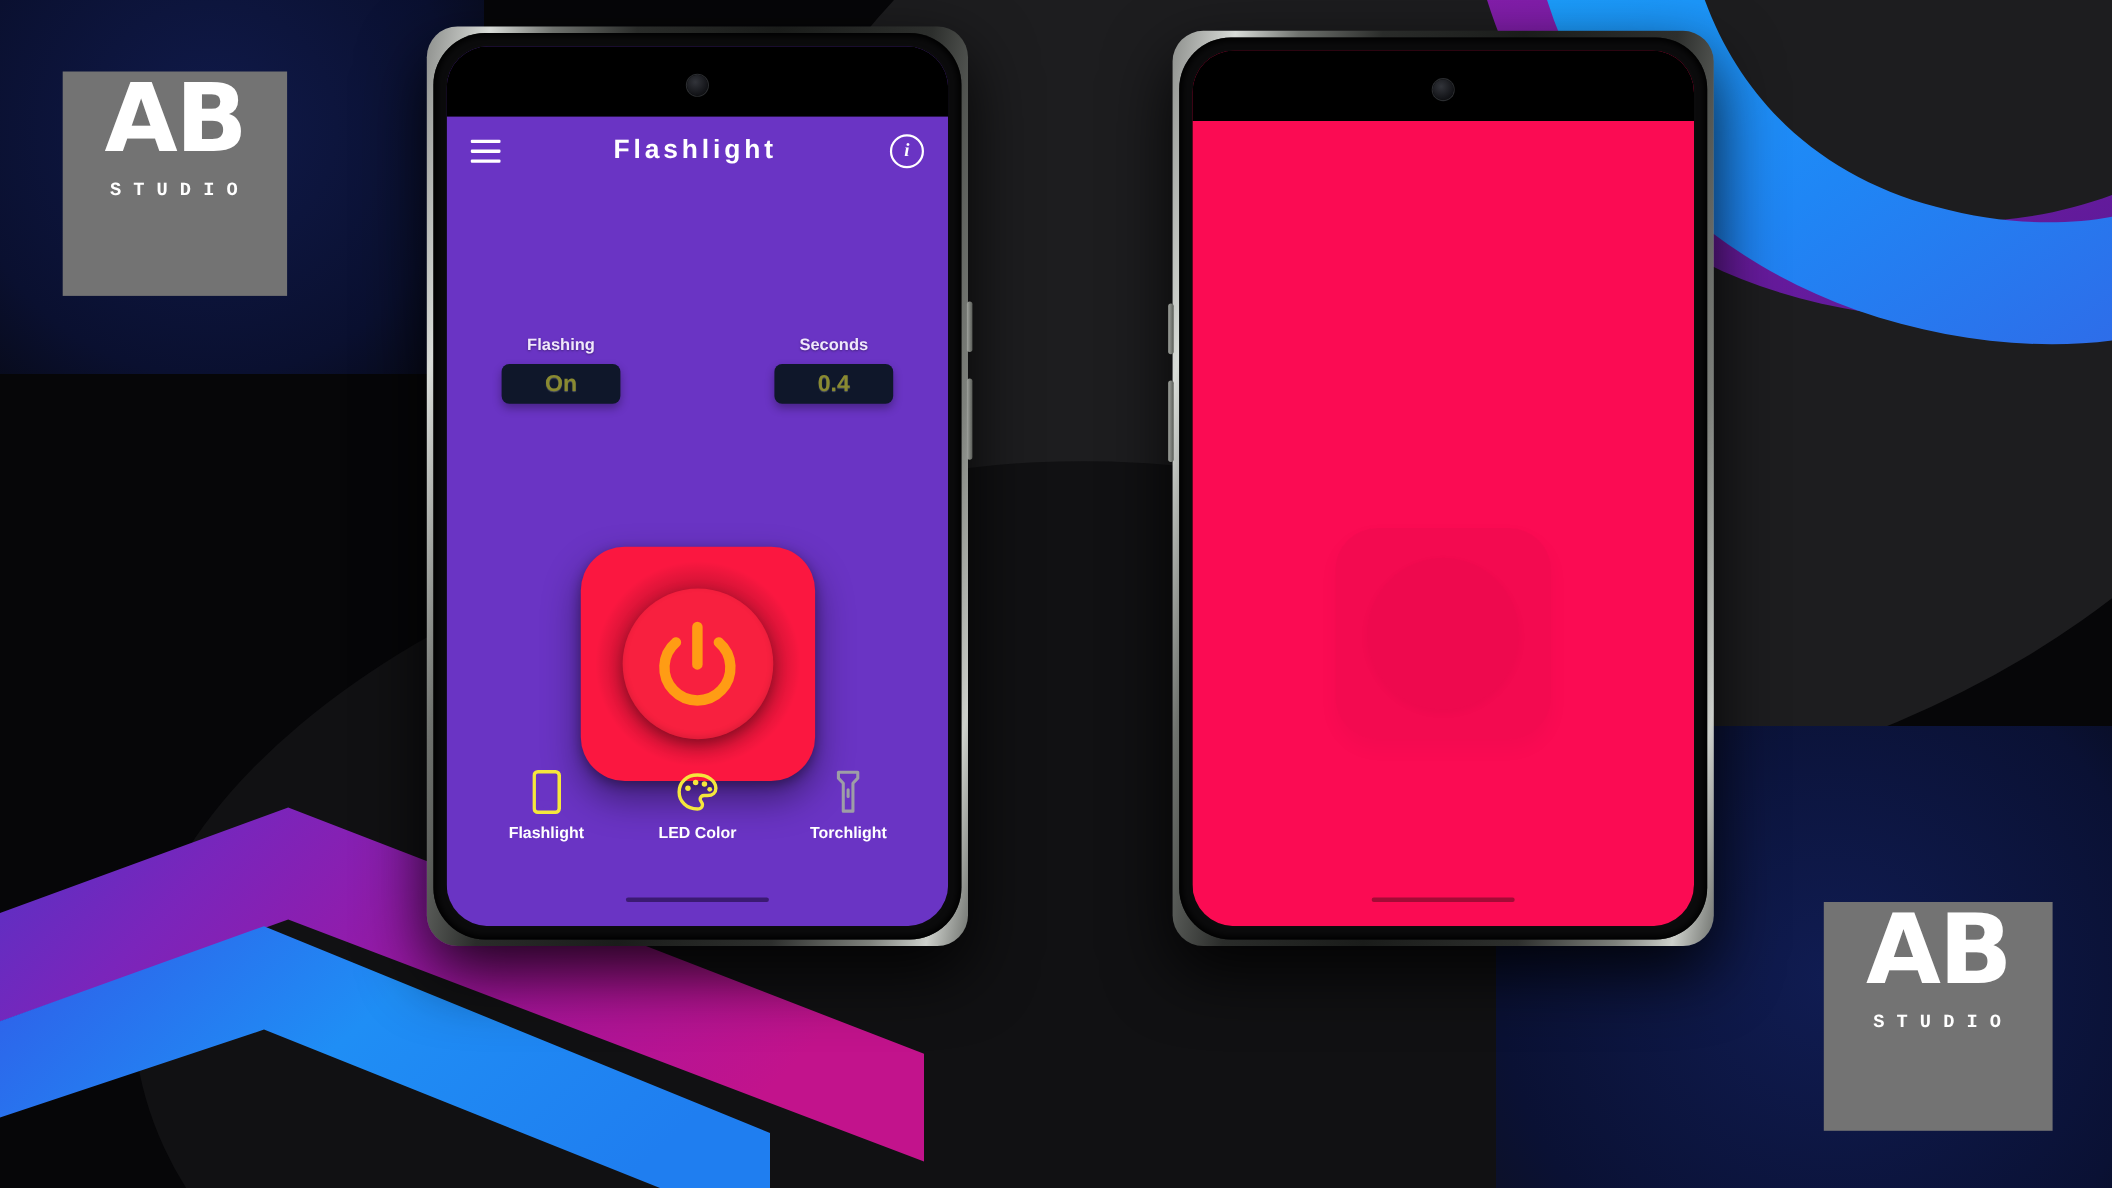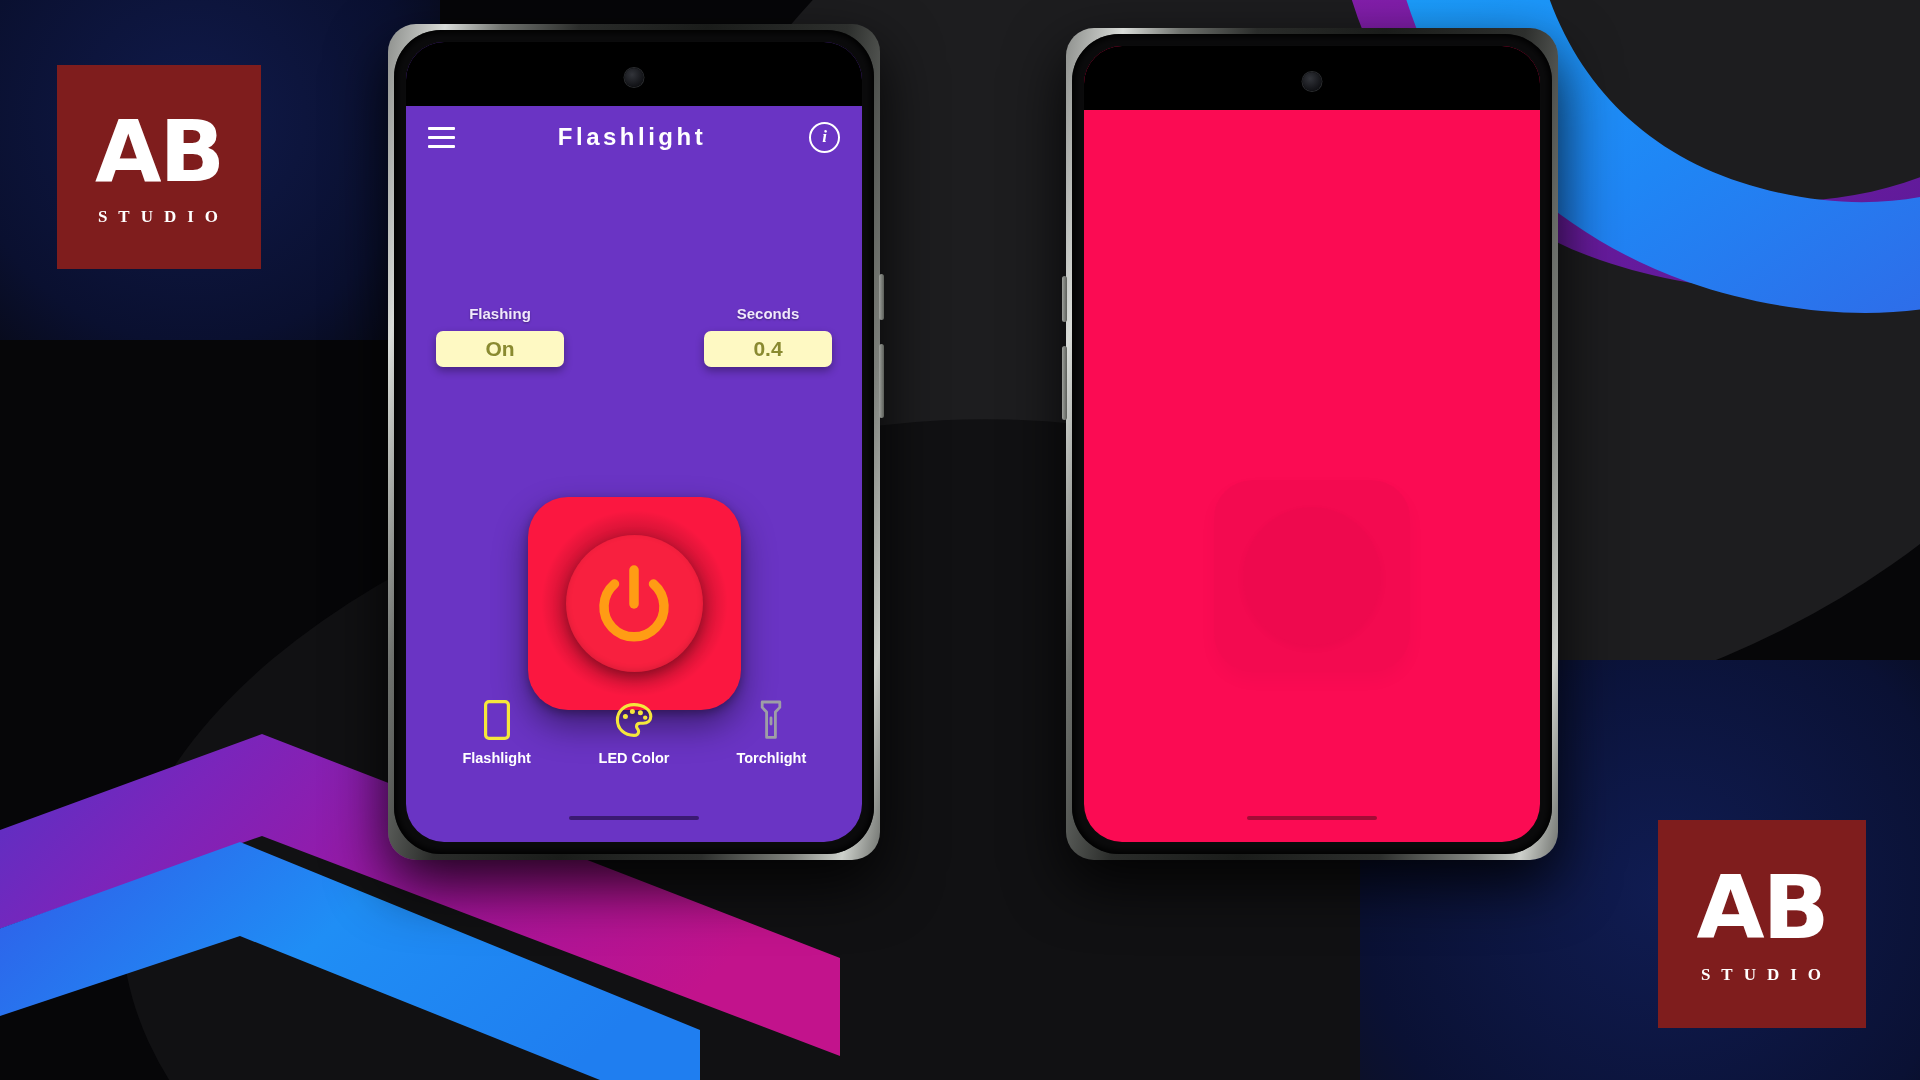--- a/index.html
+++ b/index.html
@@ -28,31 +28,31 @@
     position:absolute;right:-200px;bottom:-240px;width:760px;height:660px;
     background:radial-gradient(circle at 40% 35%, #101c52 0%, #0a1134 48%, rgba(4,6,18,0) 78%);
   }
 
   
   .ribbon-tr{position:absolute;right:-40px;top:-70px;width:720px;height:420px;}
   .ribbon-bl{position:absolute;left:-60px;bottom:-40px;width:900px;height:420px;}
 
   
   .logo-box{
-    position:absolute;background:#7f1d1d;display:flex;flex-direction:column;
-    align-items:center;justify-content:center;
+    position:absolute;background:#737373;display:flex;flex-direction:column;
+    align-items:center;
   }
   .logo-tl{left:57px;top:65px;width:204px;height:204px;}
   .logo-br{right:54px;bottom:52px;width:208px;height:208px;}
   .logo-ab{
     position:relative;color:#fff;font-weight:bold;letter-spacing:-2px;
     font-family:"DejaVu Sans",sans-serif;line-height:1;
   }
   .logo-studio{
-    color:#fff;font-weight:bold;font-family:Liberation Serif, serif;
+    color:#fff;font-weight:bold;font-family:Liberation Mono, monospace;
   }
   .logo-tl .logo-ab{font-size:86px;}
   .logo-tl .logo-studio{font-size:17px;letter-spacing:11px;margin-top:13px;margin-left:9px;}
   .logo-br .logo-ab{font-size:88px;}
   .logo-br .logo-studio{font-size:17px;letter-spacing:11px;margin-top:13px;margin-left:9px;}
 
   
   .phone{position:absolute;border-radius:28px;
     background:linear-gradient(100deg,#8d8f8c 0%,#d9dcd8 9%,#6f726e 18%,#2a2c2a 30%,#1a1c1a 50%,#2d2f2d 72%,#7e817c 86%,#cdd0cb 94%,#70736f 100%);
     padding:6px;box-shadow:0 24px 60px rgba(0,0,0,.85);
@@ -100,21 +100,21 @@
   }
 
   .controls{
     position:absolute;top:263px;left:0;right:0;
     display:flex;justify-content:center;gap:140px;
   }
   .ctl{display:flex;flex-direction:column;align-items:center;}
   .ctl-label{color:#f0e8fb;font-size:15px;font-weight:bold;margin-bottom:9px;
     text-shadow:0 1px 2px rgba(0,0,0,.35);}
   .ctl-value{
-    min-width:72px;padding:6px 28px;border-radius:7px;background:#fef9c3;
+    min-width:72px;padding:6px 18px;border-radius:7px;background:#0f172a;
     color:#8a8a30;font-size:21px;font-weight:bold;text-align:center;
     box-shadow:0 4px 9px rgba(0,0,0,.33);
     text-shadow:0 1px 1px rgba(255,255,255,.25);
   }
 
   .power-wrap{
     position:absolute;top:455px;left:0;right:0;display:flex;justify-content:center;
   }
   .power-card{
     width:213px;height:213px;border-radius:40px;background:#fb1740;

